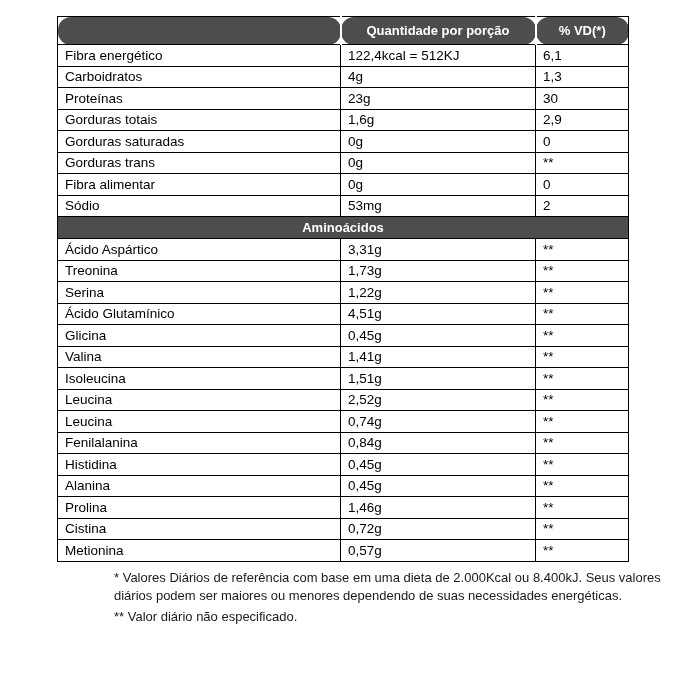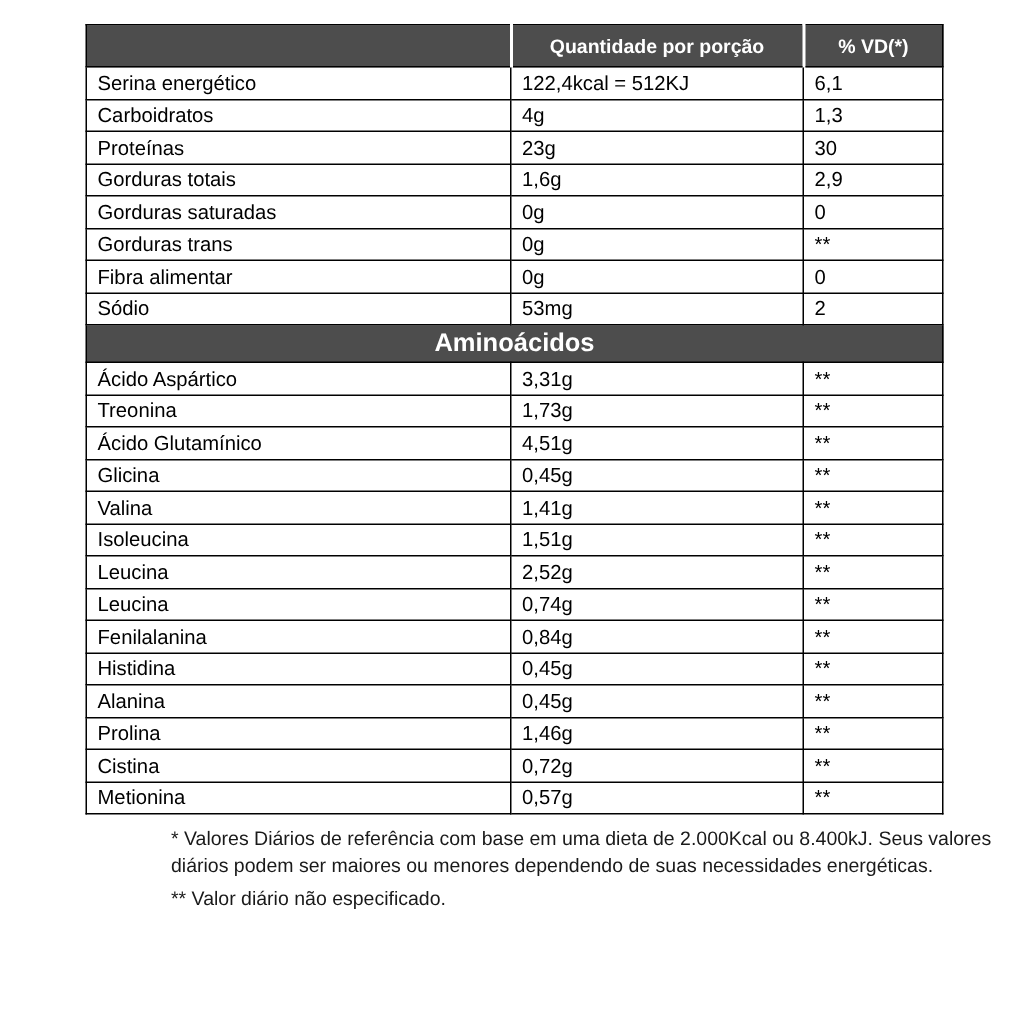--- a/index.html
+++ b/index.html
@@ -23,35 +23,36 @@
   col.c3 { width: 93px; }
   th, td { border: 1px solid var(--border); }
   thead th {
     background: var(--header-bg);
     color: #ffffff;
     font-size: 13px;
     font-weight: bold;
     height: 28px;
     text-align: center;
     padding: 2px 6px;
+    border-radius: 13px;
   }
   thead th + th { border-left: 2px solid #ffffff; }
   tbody td {
     font-size: 13.5px;
     height: 21.5px;
     padding: 2px 7px;
     text-align: left;
     vertical-align: middle;
     background: #ffffff;
   }
   td.section {
     background: var(--header-bg);
     color: #ffffff;
     font-weight: bold;
-    font-size: 17px;
+    font-size: 13px;
     text-align: center;
     height: 22px;
     padding: 2px;
   }
   .footnotes { padding: 7px 0 0 57px; }
   .footnotes p {
     margin: 0 14px 3px 0;
     font-size: 13px;
     line-height: 1.42;
     max-width: 578px;
@@ -70,21 +71,21 @@
       </colgroup>
     <thead>
       <tr>
         <th></th>
         <th>Quantidade por porção</th>
         <th>% VD(*)</th>
       </tr>
     </thead>
     <tbody id="nutrients-body">
         <tr>
-          <td>Serina energético</td>
+          <td>Fibra energético</td>
           <td>122,4kcal = 512KJ</td>
           <td>6,1</td>
         </tr>
         <tr>
           <td>Carboidratos</td>
           <td>4g</td>
           <td>1,3</td>
         </tr>
         <tr>
           <td>Proteínas</td>
@@ -124,20 +125,25 @@
     </tbody>
     <tbody id="amino-body">
         <tr>
           <td>Ácido Aspártico</td>
           <td>3,31g</td>
           <td>**</td>
         </tr>
         <tr>
           <td>Treonina</td>
           <td>1,73g</td>
+          <td>**</td>
+        </tr>
+        <tr>
+          <td>Serina</td>
+          <td>1,22g</td>
           <td>**</td>
         </tr>
         <tr>
           <td>Ácido Glutamínico</td>
           <td>4,51g</td>
           <td>**</td>
         </tr>
         <tr>
           <td>Glicina</td>
           <td>0,45g</td>

